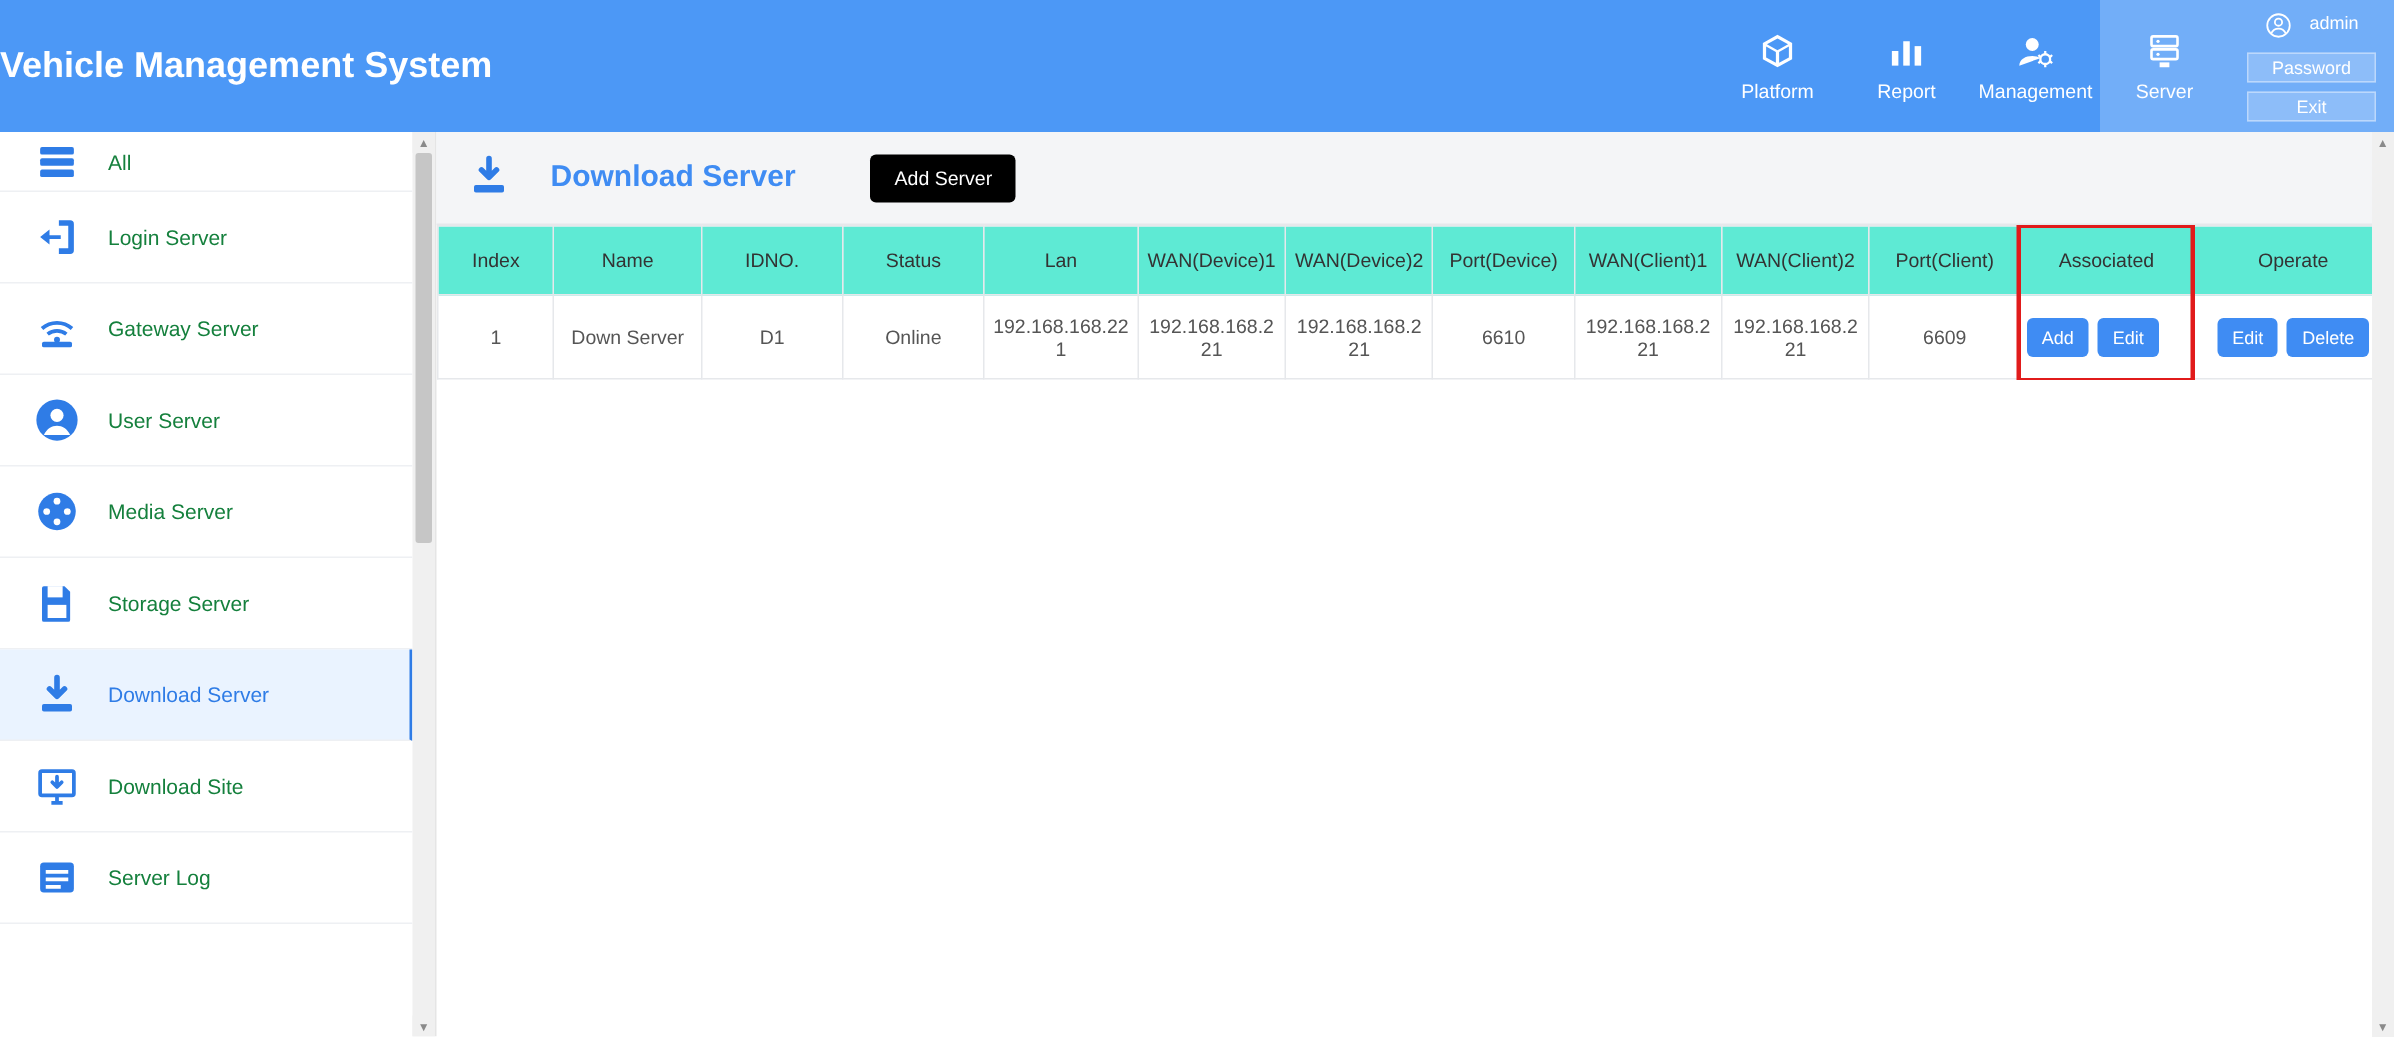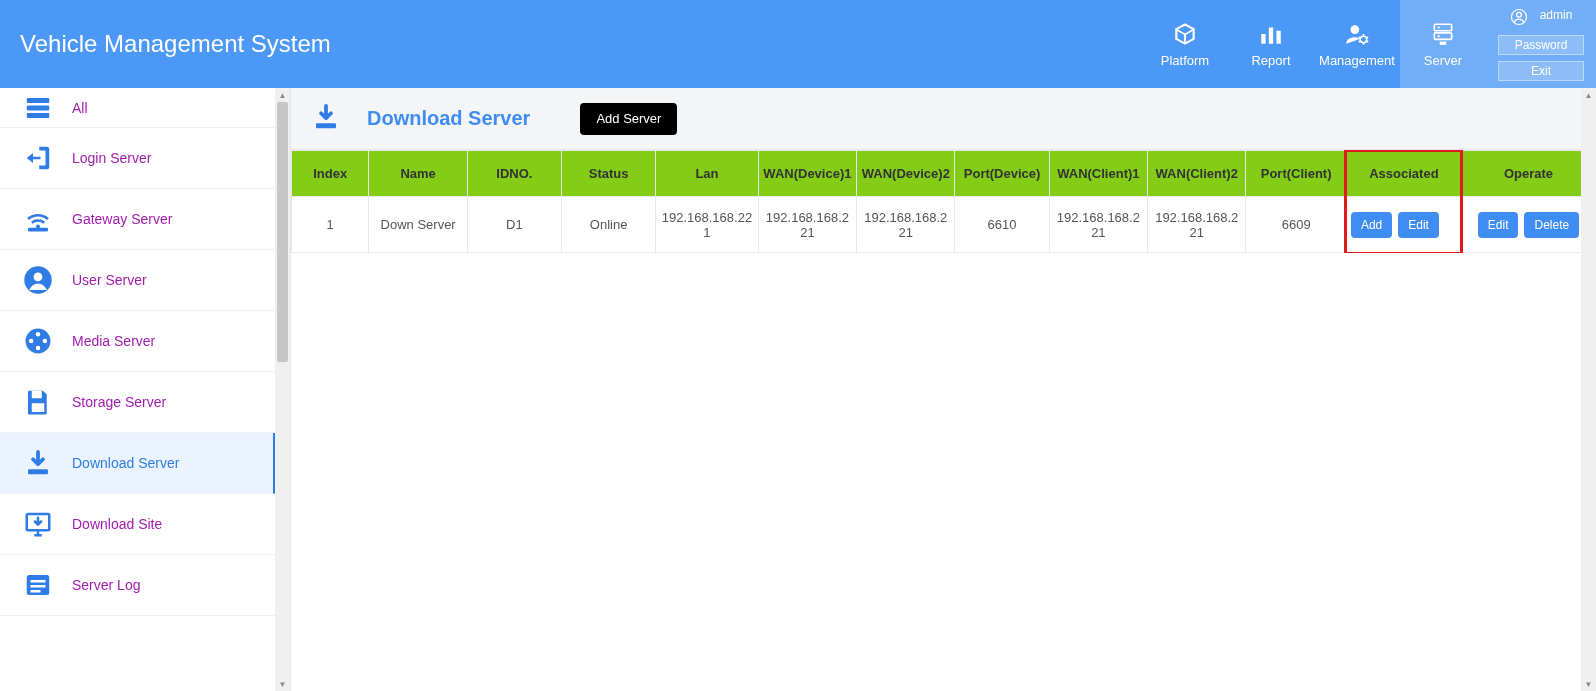--- a/index.html
+++ b/index.html
@@ -19,23 +19,22 @@
     display: flex;
     height: 88px;
     background: #4c98f6;
     color: #fff;
     align-items: stretch;
   }
   .header-title {
     flex: 0 0 auto;
     display: flex;
     align-items: center;
-    padding-left: 20px;
     font-size: 24px;
-    font-weight: 400;
+    font-weight: 700;
   }
   .header-spacer { flex: 1; }
   .nav {
     display: flex;
     align-items: stretch;
   }
   .nav-item {
     width: 86px;
     display: flex;
     flex-direction: column;
@@ -93,21 +92,21 @@
     overflow-y: auto;
   }
   .side-item {
     display: flex;
     align-items: center;
     gap: 18px;
     height: 61px;
     padding-left: 22px;
     border-bottom: 1px solid #eef0f3;
     cursor: pointer;
-    color: #a21caf;
+    color: #15803d;
     font-size: 14px;
   }
   .side-item.active {
     background: #eaf3ff;
     color: #2f7ce6;
     border-right: 2px solid #2f7ce6;
   }
   .side-icon {
     width: 32px; height: 32px;
     display:flex; align-items:center; justify-content:center;
@@ -197,22 +196,22 @@
     font-size: 13px;
     color: #555;
   }
   table.data th, table.data td {
     border: 1px solid #e6e8eb;
     text-align: center;
     padding: 10px 4px;
     word-break: break-word;
   }
   table.data th {
-    background: #84cc16;
-    font-weight: 700;
+    background: #5eead4;
+    font-weight: 400;
     color: #333;
     height: 46px;
   }
   table.data td { height: 56px; }
 
   .assoc-cell {
     display:flex; gap:6px; justify-content:flex-start; align-items:center;
   }
   .operate-cell {
     display:flex; gap:6px; justify-content:center; align-items:center;

